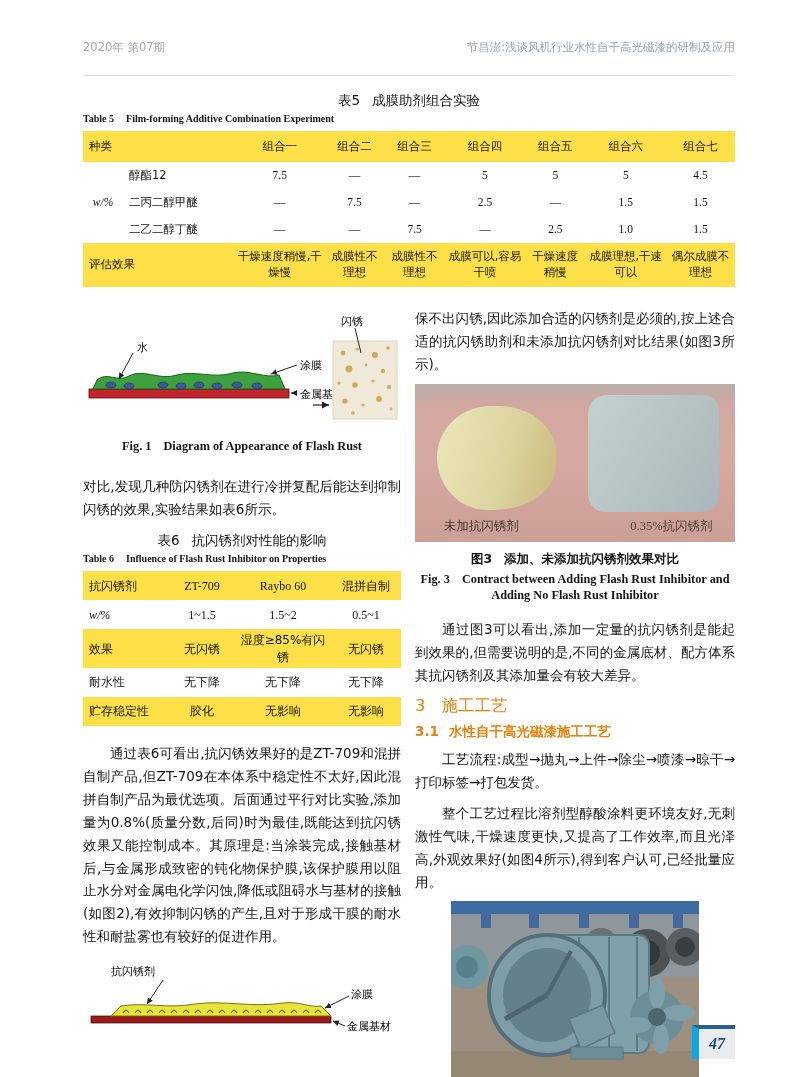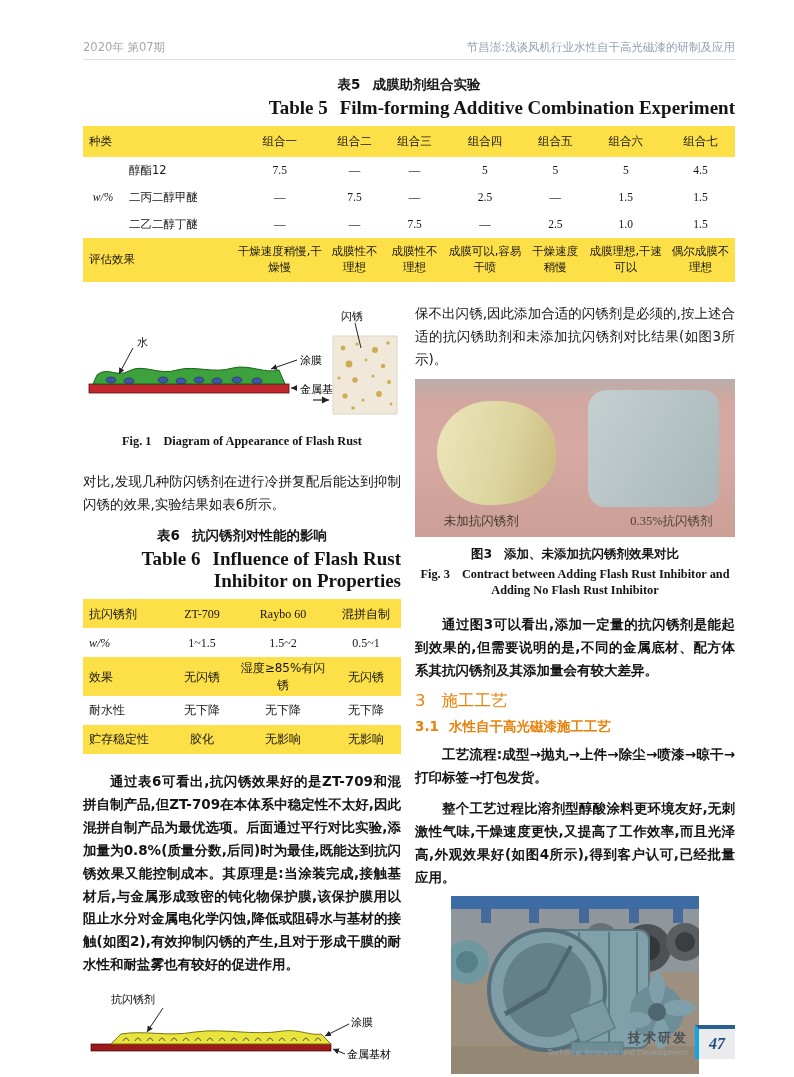--- a/index.html
+++ b/index.html
@@ -2,27 +2,27 @@
 <html><head>
 <meta charset="utf-8">
 <style>
   html,body{margin:0;padding:0;background:#ffffff;}
   .page{position:relative;width:794px;height:1077px;background:#ffffff;overflow:hidden;
         font-family:"DejaVu Sans","Liberation Sans",sans-serif;color:#141414;}
   .content{position:absolute;left:83px;top:40px;width:652px;}
 
   
   .pg-header{display:flex;justify-content:space-between;align-items:flex-end;
-             font-size:11.5px;padding-bottom:4px;border-bottom:1px solid #dcdfe3;}
+             font-size:11.5px;padding-bottom:20px;border-bottom:1px solid #dcdfe3;}
   .pg-header .issue{color:#a2a8af;}
   .pg-header .running{color:#93a0b4;}
 
   
-  .tbl-title-cn{text-align:center;font-weight:bold;font-size:13.5px;margin-top:16px;}
-  .tbl-title-en{text-align:right;font-weight:bold;font-size:19px;margin-top:3px;
+  .tbl-title-cn{text-align:center;font-weight:normal;font-size:13.5px;margin-top:16px;}
+  .tbl-title-en{text-align:left;font-weight:bold;font-size:10px;margin-top:3px;
                 font-family:"Liberation Serif","DejaVu Serif",serif;}
   .t-gap{margin-left:12px;}
 
   table{border-collapse:collapse;width:100%;margin-top:7px;font-size:11.5px;}
   td{text-align:center;vertical-align:middle;padding:3px 2px;line-height:1.35;}
   .band{background:#fde047;}
   .row-label{text-align:left;padding-left:6px;}
   .num{font-family:"Liberation Serif","DejaVu Serif",serif;}
   .wlabel{font-family:"Liberation Serif","DejaVu Serif",serif;font-style:italic;}
   #tbl5 td{height:21px;}
@@ -30,21 +30,21 @@
   #tbl5 tr.eval td{height:38px;}
   #tbl6{font-size:12px;}
   #tbl6 td{height:23px;}
 
   
   .columns{display:flex;gap:14px;margin-top:20px;}
   .col-left{width:318px;flex:none;}
   .col-right{flex:1;min-width:0;}
 
   p.body{font-size:13.5px;line-height:1.7;text-align:justify;margin:0 0 8px 0;}
-  .indent{text-indent:2em;font-weight:bold;}
+  .indent{text-indent:2em;}
 
   .cap-cn{text-align:center;font-weight:bold;font-size:12.5px;margin-top:9px;}
   .cap-en{text-align:center;font-weight:bold;font-size:12.3px;margin-top:3px;line-height:1.35;
           font-family:"Liberation Serif","DejaVu Serif",serif;}
 
   .figwrap{margin-top:6px;}
 
   
   .photo3{position:relative;width:100%;height:158px;overflow:hidden;margin-top:4px;
           background:linear-gradient(180deg,#b9aeaa 0%,#d2a79f 14%,#d6aaa2 45%,#cb9e96 100%);}
@@ -67,21 +67,21 @@
   .sec-h .t-gap{margin-left:16px;}
   .subsec-h{color:#e8820a;font-size:13.5px;font-weight:bold;margin:0 0 7px 0;}
   .subsec-h .t-gap{margin-left:10px;}
 
   
   .pg-footer{position:absolute;right:59px;bottom:18px;display:flex;align-items:flex-start;gap:7px;}
   .ft-text{text-align:right;padding-top:4px;}
   .ft-cn{font-size:13px;font-weight:bold;color:#4c5156;letter-spacing:2px;}
   .ft-en{font-size:7.5px;color:#9aa0a6;margin-top:1px;}
   .pagebox{position:relative;width:36px;height:30px;background:#e9ebec;
-           border-left:4px solid #0ea5e9;border-top:4px solid #2a5f8f;
+           border-left:7px solid #0ea5e9;border-top:4px solid #2a5f8f;
            display:flex;align-items:center;justify-content:center;}
   .pagenum{font-family:"Liberation Serif","DejaVu Serif",serif;font-style:italic;
            font-weight:bold;font-size:16px;color:#1d4f7c;}
 
   svg text{font-family:"DejaVu Sans","Liberation Sans",sans-serif;}
 </style>
 </head>
 <body>
 
 <div class="page">
@@ -387,21 +387,17 @@
             <path d="M118,118 L152,104 L164,132 L130,148 Z" fill="#7b99a3" stroke="#5d7a84" stroke-width="1.5"></path>
             <rect x="120" y="146" width="52" height="12" fill="#6d8d97" stroke="#5d7a84" stroke-width="1"></rect>
           </svg>
         </div>
 
       </div>
     </div>
   </div>
 
   <div class="pg-footer">
-    <div class="ft-text">
-      <div class="ft-cn">技术研发</div>
-      <div class="ft-en">Technical Research and Development</div>
-    </div>
     <div class="pagebox">
       <span class="pagenum">47</span>
     </div>
   </div>
 </div>
 
 </body></html>

